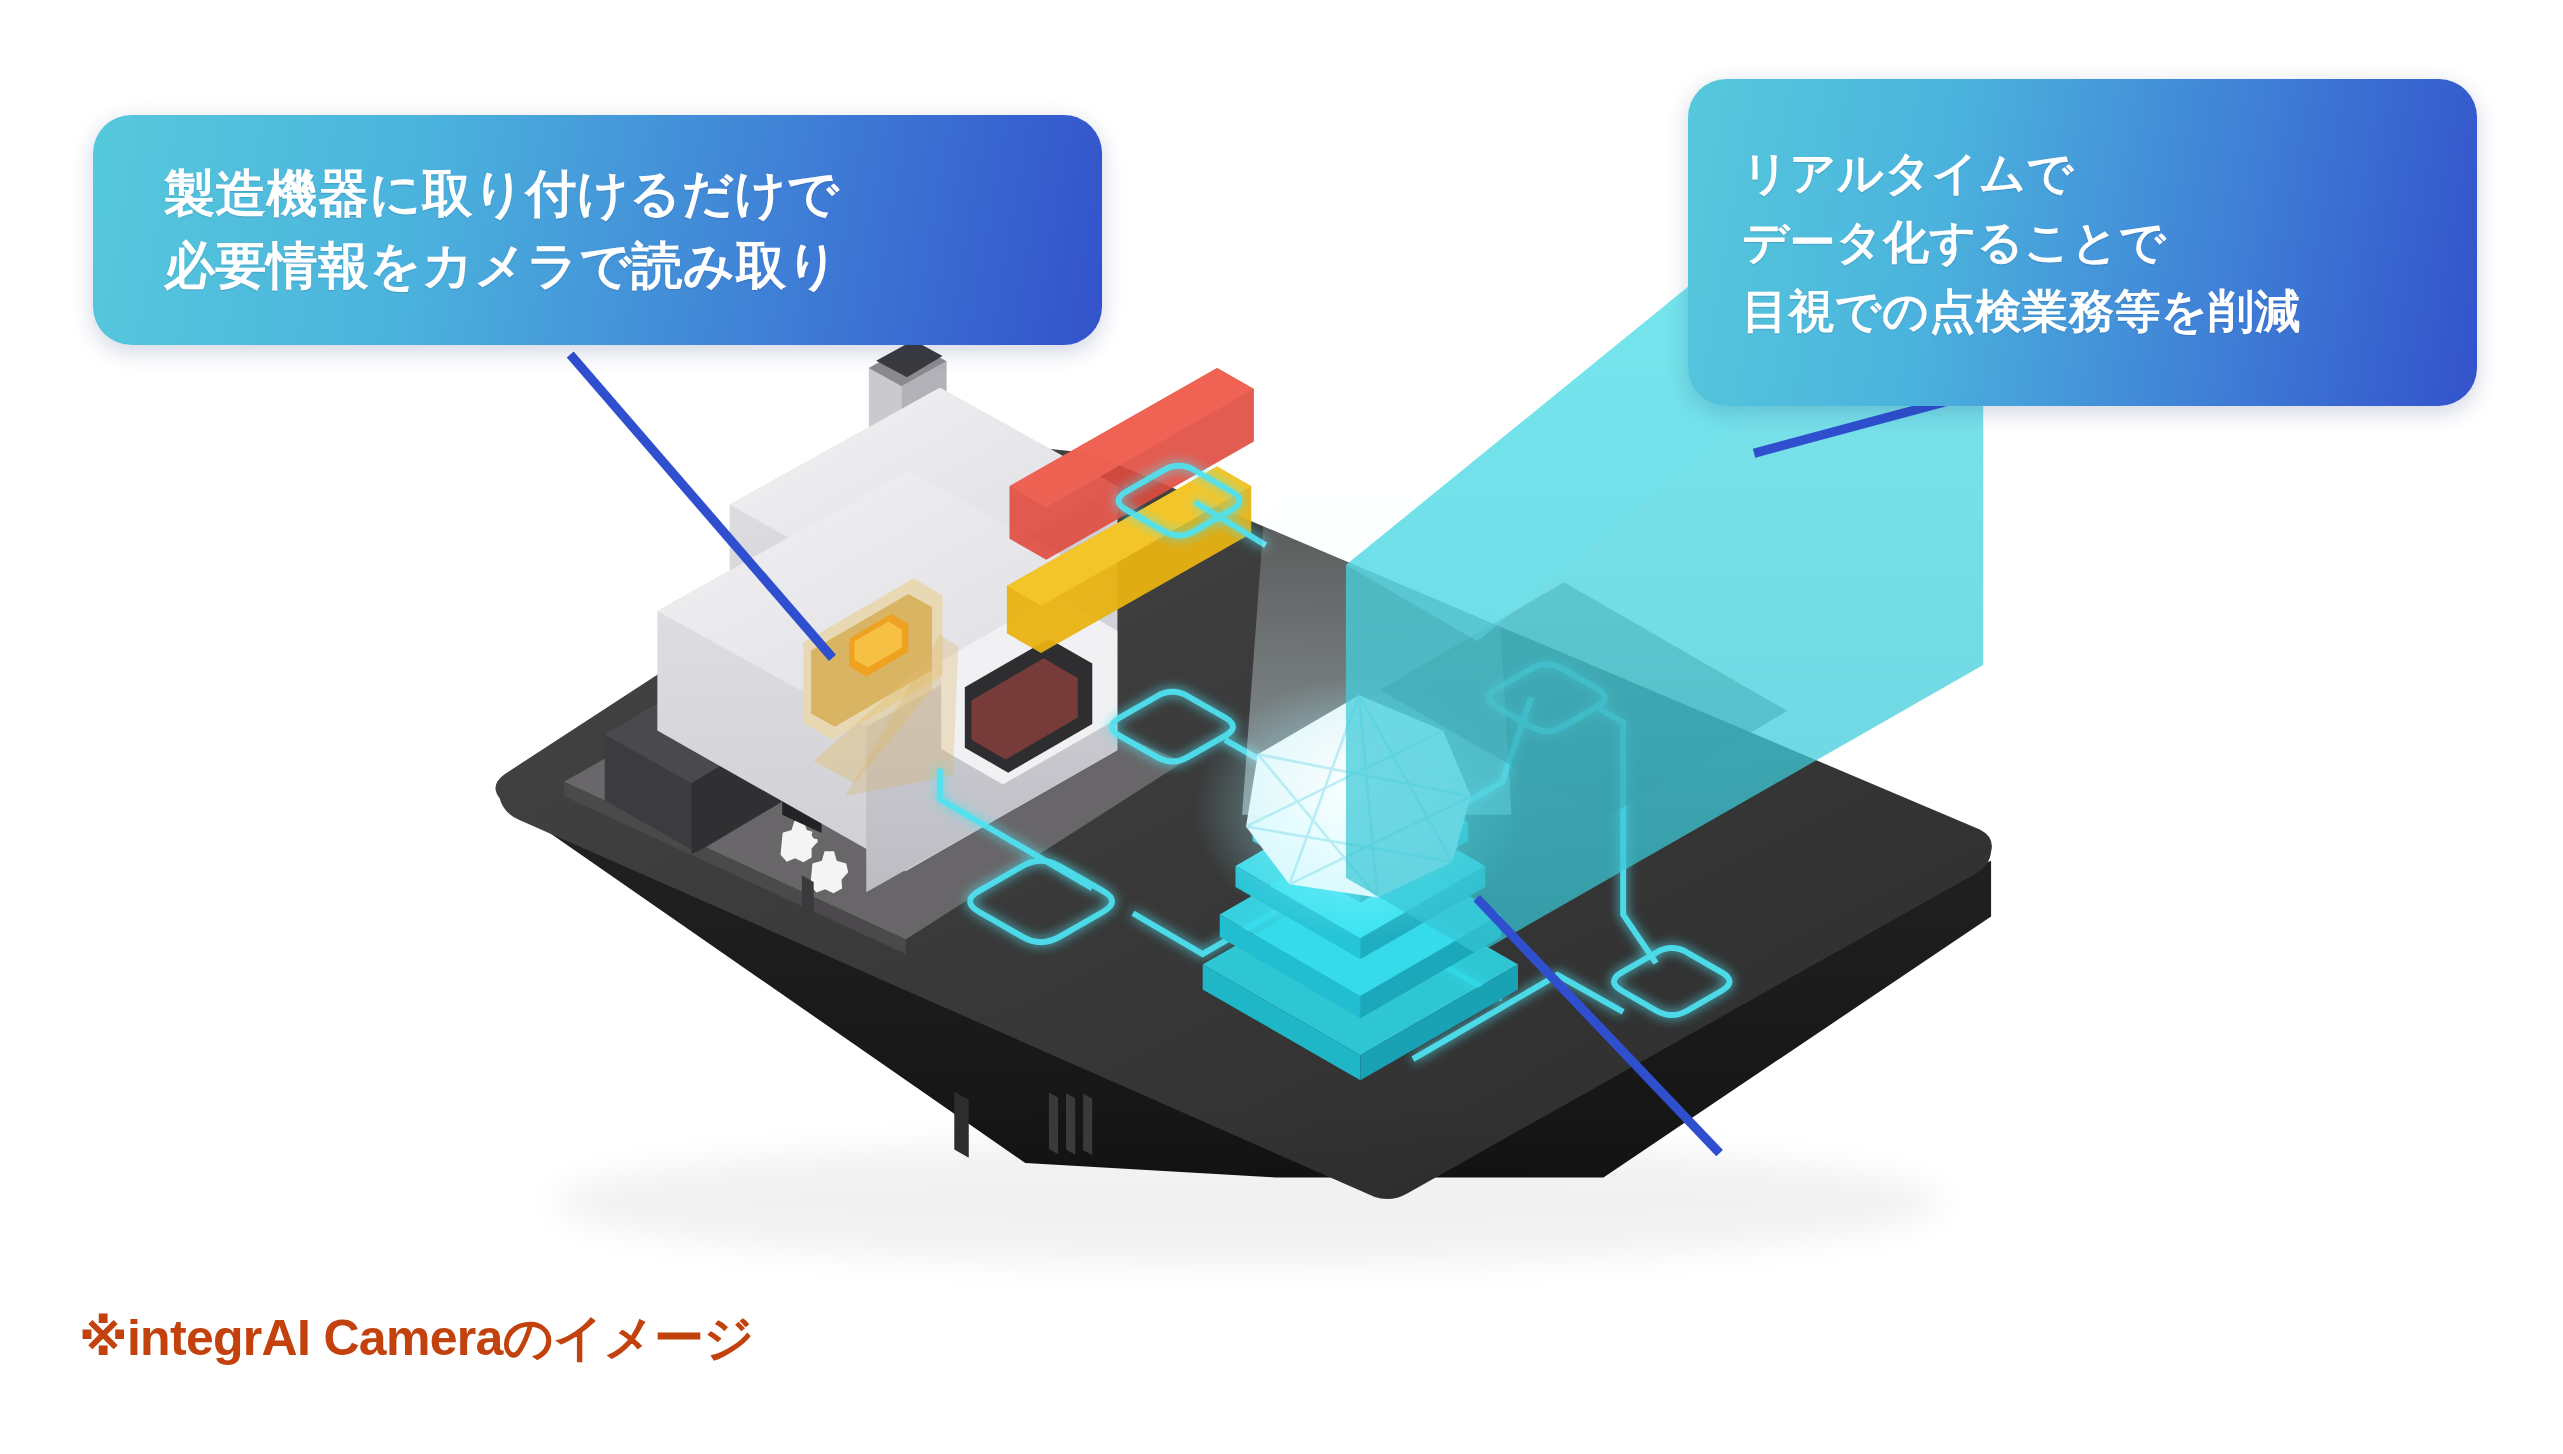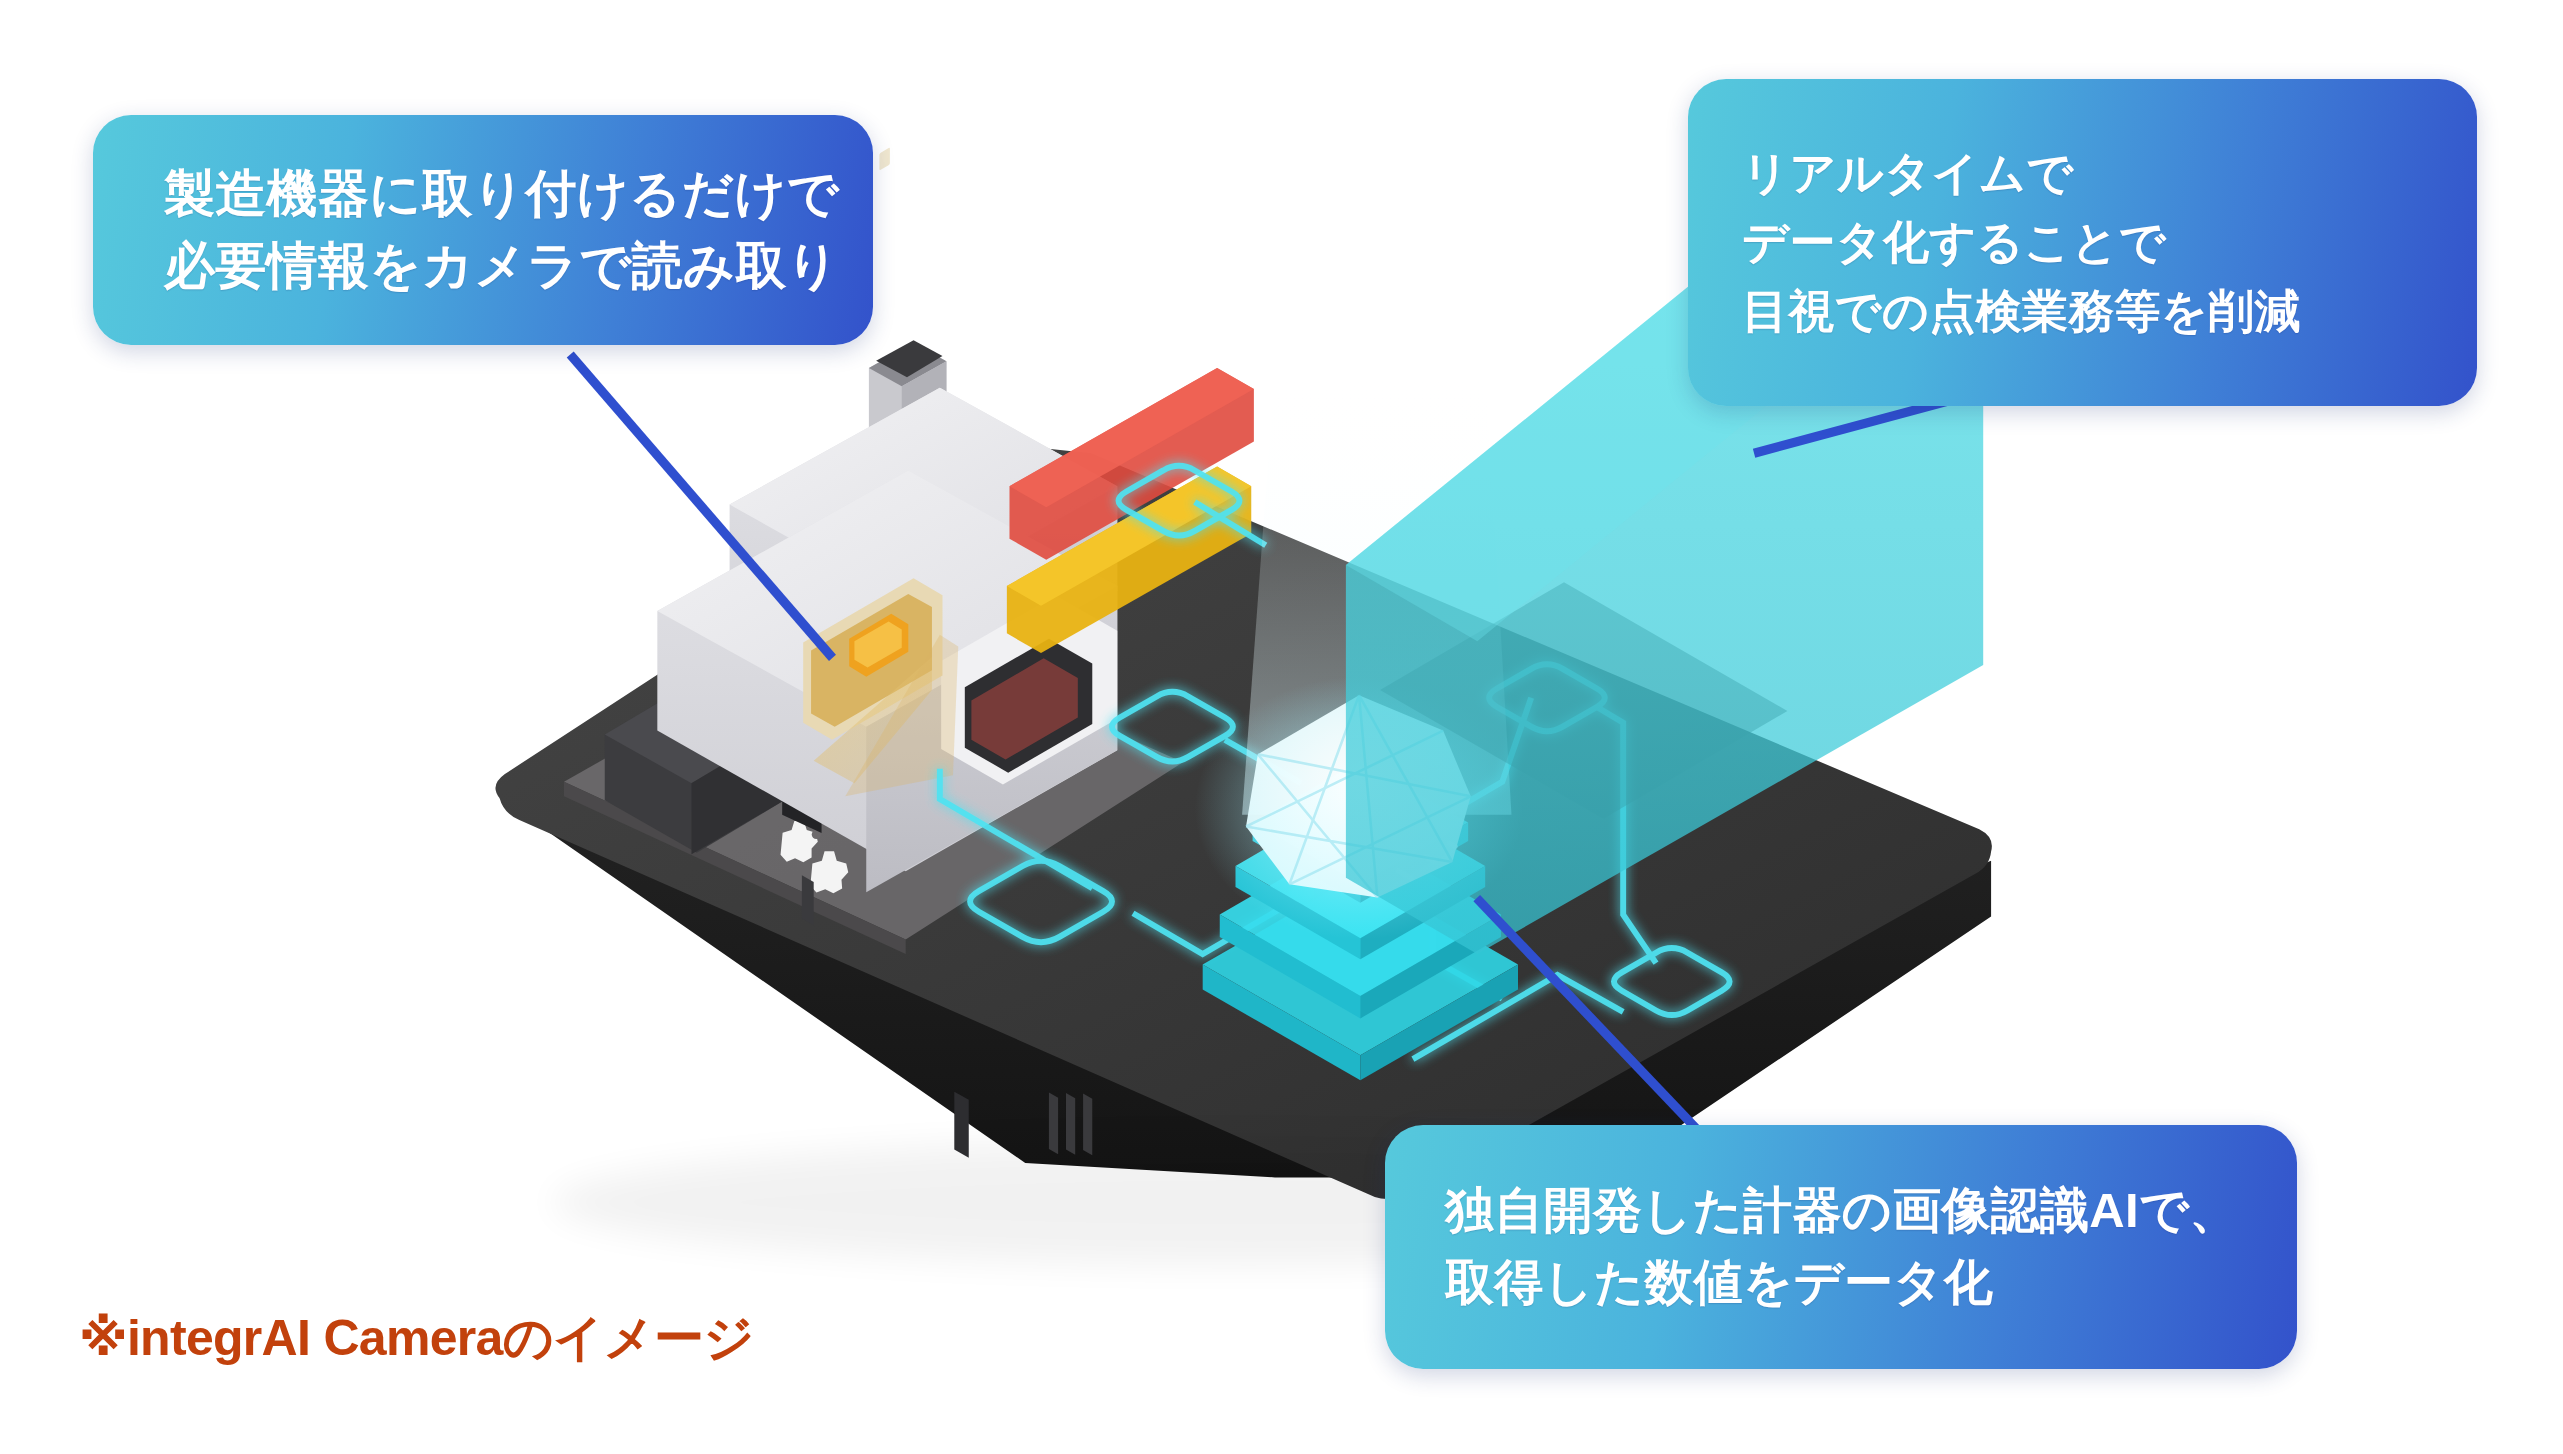--- a/index.html
+++ b/index.html
@@ -24,21 +24,21 @@
     z-index:40;
   }
   .callout .ctext{
     color:#ffffff;
     font-weight:700;
     letter-spacing:0.3px;
     line-height:1.42;
     white-space:pre-line;
     text-shadow:0 0.7px 1.3px rgba(20,40,100,.18);
   }
-  #callout-1{left:93px;top:115px;width:780px;height:230px;padding:0 0 0 71px;}
+  #callout-1{left:93px;top:115px;width:1009px;height:230px;padding:0 0 0 71px;}
   #callout-1 .ctext{font-size:51px;}
   #callout-2{left:1688px;top:79px;width:789px;height:327px;padding:0 0 0 54px;}
   #callout-2 .ctext{font-size:46px;line-height:1.50;}
   #callout-3{left:1385px;top:1125px;width:912px;height:244px;padding:0 0 0 60px;}
   #callout-3 .ctext{font-size:49px;line-height:1.46;}
 
   
   #caption{
     position:absolute;left:79px;top:1305px;
     font-size:50px;font-weight:700;color:#c2410c;
@@ -351,21 +351,17 @@
     <div class="ctext">製造機器に取り付けるだけで
 必要情報をカメラで読み取り</div>
   </div>
 
   <div class="callout" id="callout-2">
     <div class="ctext">リアルタイムで
 データ化することで
 目視での点検業務等を削減</div>
   </div>
 
-  <div class="callout" id="callout-3">
-    <div class="ctext">独自開発した計器の画像認識AIで、
-取得した数値をデータ化</div>
-  </div>
 
   <div id="caption">※integrAI Cameraのイメージ</div>
 
 </div>
 
 
 </body></html>

